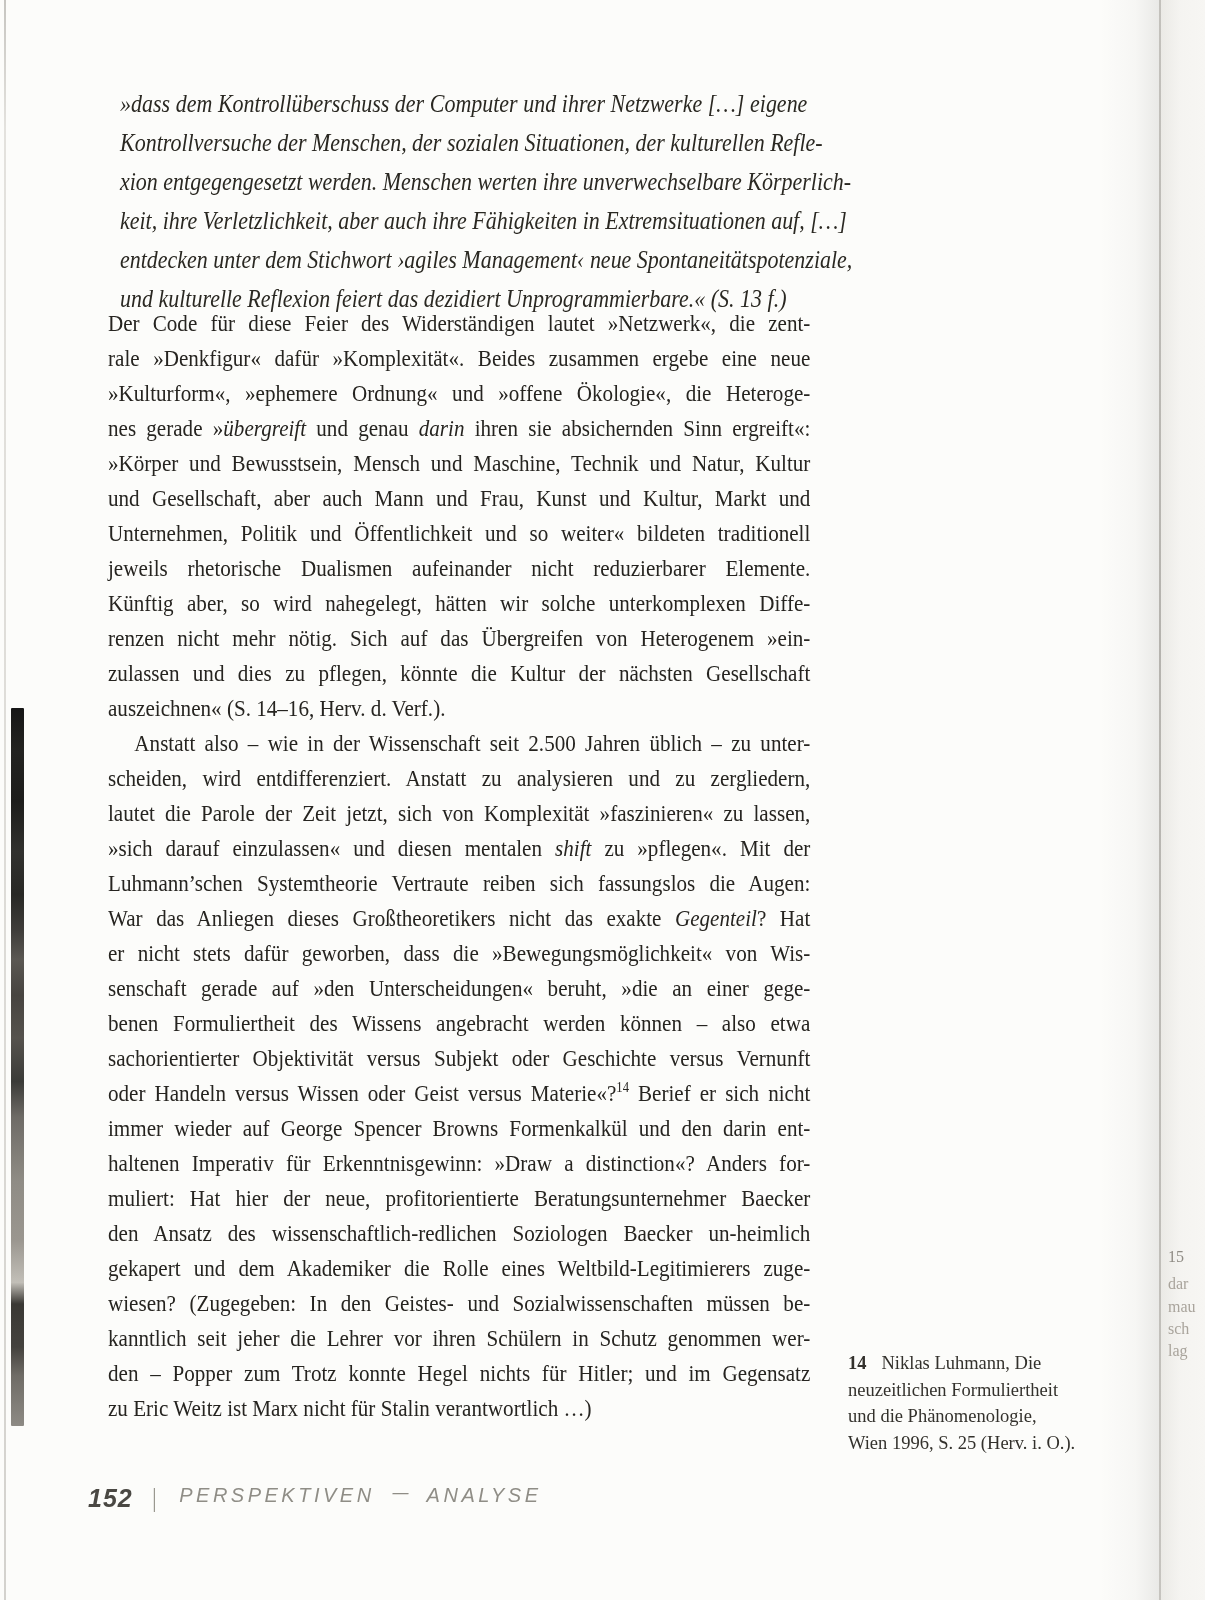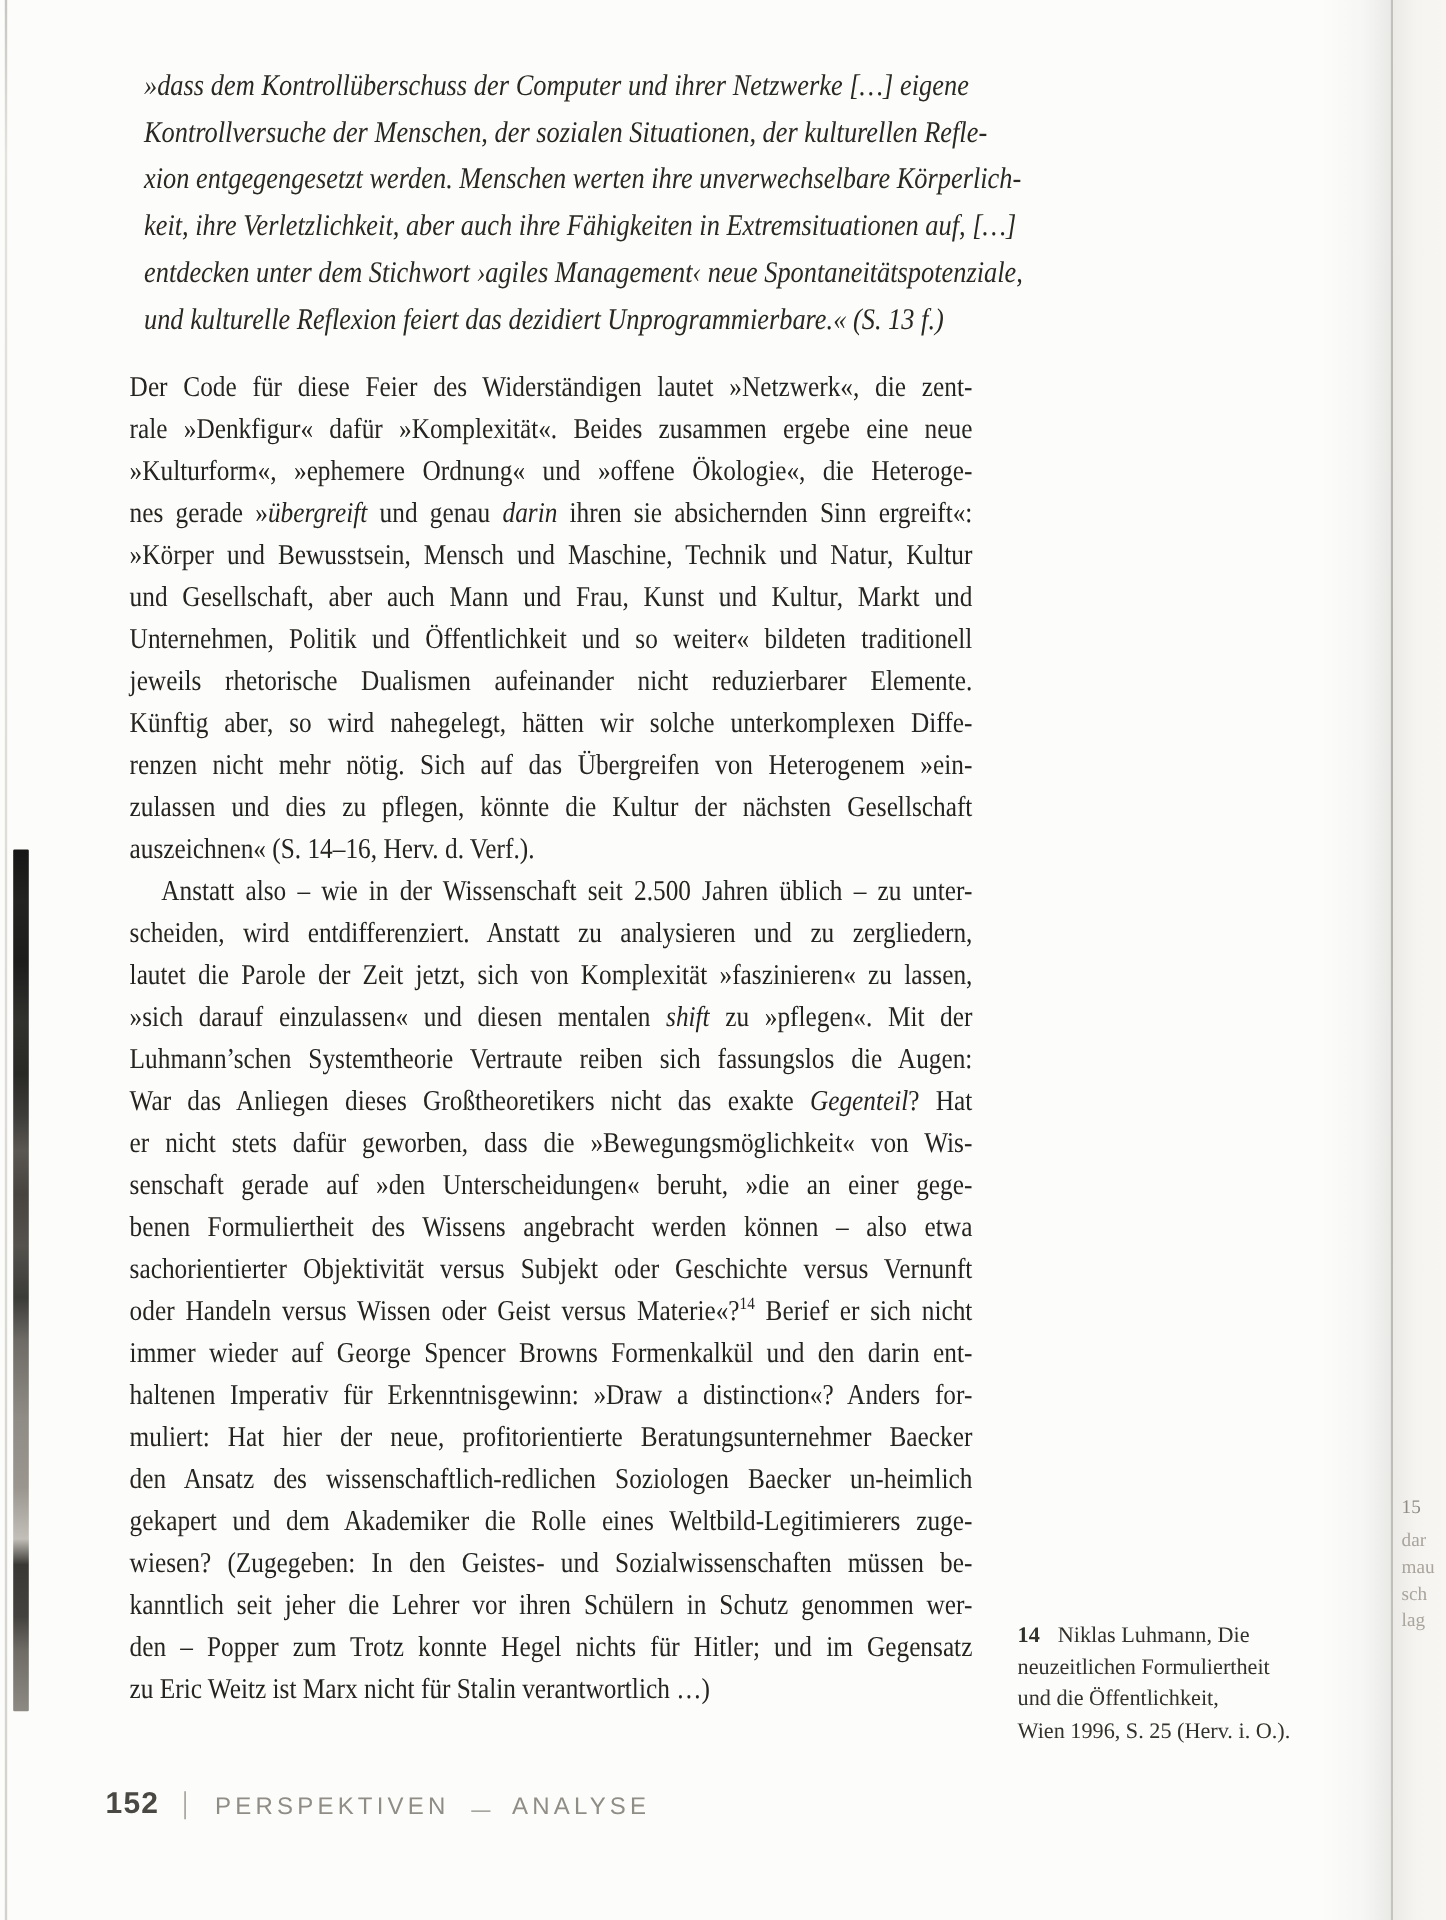--- a/index.html
+++ b/index.html
@@ -39,21 +39,21 @@
     position:absolute; left:1161px; top:0; width:44px; height:1600px;
     background:linear-gradient(90deg,#ebeae6 0%,#f5f4f1 45%,#f7f6f3 100%);
   }
   .frag {
     position:absolute; left:1168px; width:40px; overflow:hidden;
     font-size:16px; line-height:18px; color:#a9a49c; white-space:nowrap;
   }
   .frag.f0 { color:#8f8b84; }
 
   
-  .quote { position:absolute; left:120px; top:52px; }
+  .quote { position:absolute; left:120px; top:84px; }
   .qline {
     width:782px; transform:scaleX(0.879); transform-origin:0 0;
     font-style:italic; font-size:25px; line-height:39px; color:#2a2822;
     text-align:justify; text-align-last:justify; white-space:nowrap;
   }
   .qline.lastline { text-align-last:left; }
 
   
   .bodycol { position:absolute; left:108px; top:306px; }
   .bline {
@@ -67,22 +67,23 @@
   .bline .sup { vertical-align:super; font-size:0.60em; line-height:0; }
 
   
   .footnote { position:absolute; left:848px; top:1350px; width:235px; }
   .fline { font-size:18.5px; line-height:26.5px; color:#33312c; }
   .fnmark { font-weight:bold; margin-right:15px; }
 
   
   .footer {
     position:absolute; left:88px; top:1484px; height:34px;
-    display:flex; align-items:flex-end;
+    display:flex; align-items:flex-start;
     font-family:"Liberation Sans","DejaVu Sans",sans-serif;
+    font-style:italic;
   }
   .pagenum { font-size:25px; font-weight:bold; color:#4a4843; letter-spacing:1px; }
   .fsep { font-size:25px; font-weight:300; color:#9a988f; margin:0 22px 0 18px; transform:scaleX(.6); }
   .fcaps { font-size:20px; letter-spacing:3.5px; color:#8f8d86; }
   .fdash { font-size:16px; color:#8f8d86; margin:0 18px; }
 </style>
 </head>
 <body>
 
 <div class="page">
@@ -140,21 +141,21 @@
       <div class="bline"><span>gekapert und dem Akademiker die Rolle eines Weltbild-Legitimierers zuge-</span></div>
       <div class="bline"><span>wiesen? (Zugegeben: In den Geistes- und Sozialwissenschaften müssen be-</span></div>
       <div class="bline"><span>kanntlich seit jeher die Lehrer vor ihren Schülern in Schutz genommen wer-</span></div>
       <div class="bline"><span>den – Popper zum Trotz konnte Hegel nichts für Hitler; und im Gegensatz</span></div>
       <div class="bline lastline"><span>zu Eric Weitz ist Marx nicht für Stalin verantwortlich …)</span></div>
     </div>
 
   <div class="footnote" id="footnote">
       <div class="fline"><span class="fnmark">14</span><span>Niklas Luhmann, Die</span></div>
       <div class="fline"><span>neuzeitlichen Formuliertheit</span></div>
-      <div class="fline"><span>und die Öffentlichkeit,</span></div>
+      <div class="fline"><span>und die Phänomenologie,</span></div>
       <div class="fline"><span>Wien 1996, S. 25 (Herv. i. O.).</span></div>
     </div>
 
   <div class="footer">
     <span class="pagenum">152</span>
     <span class="fsep">|</span>
     <span class="fcaps">PERSPEKTIVEN</span>
     <span class="fdash">—</span>
     <span class="fcaps">ANALYSE</span>
   </div>

